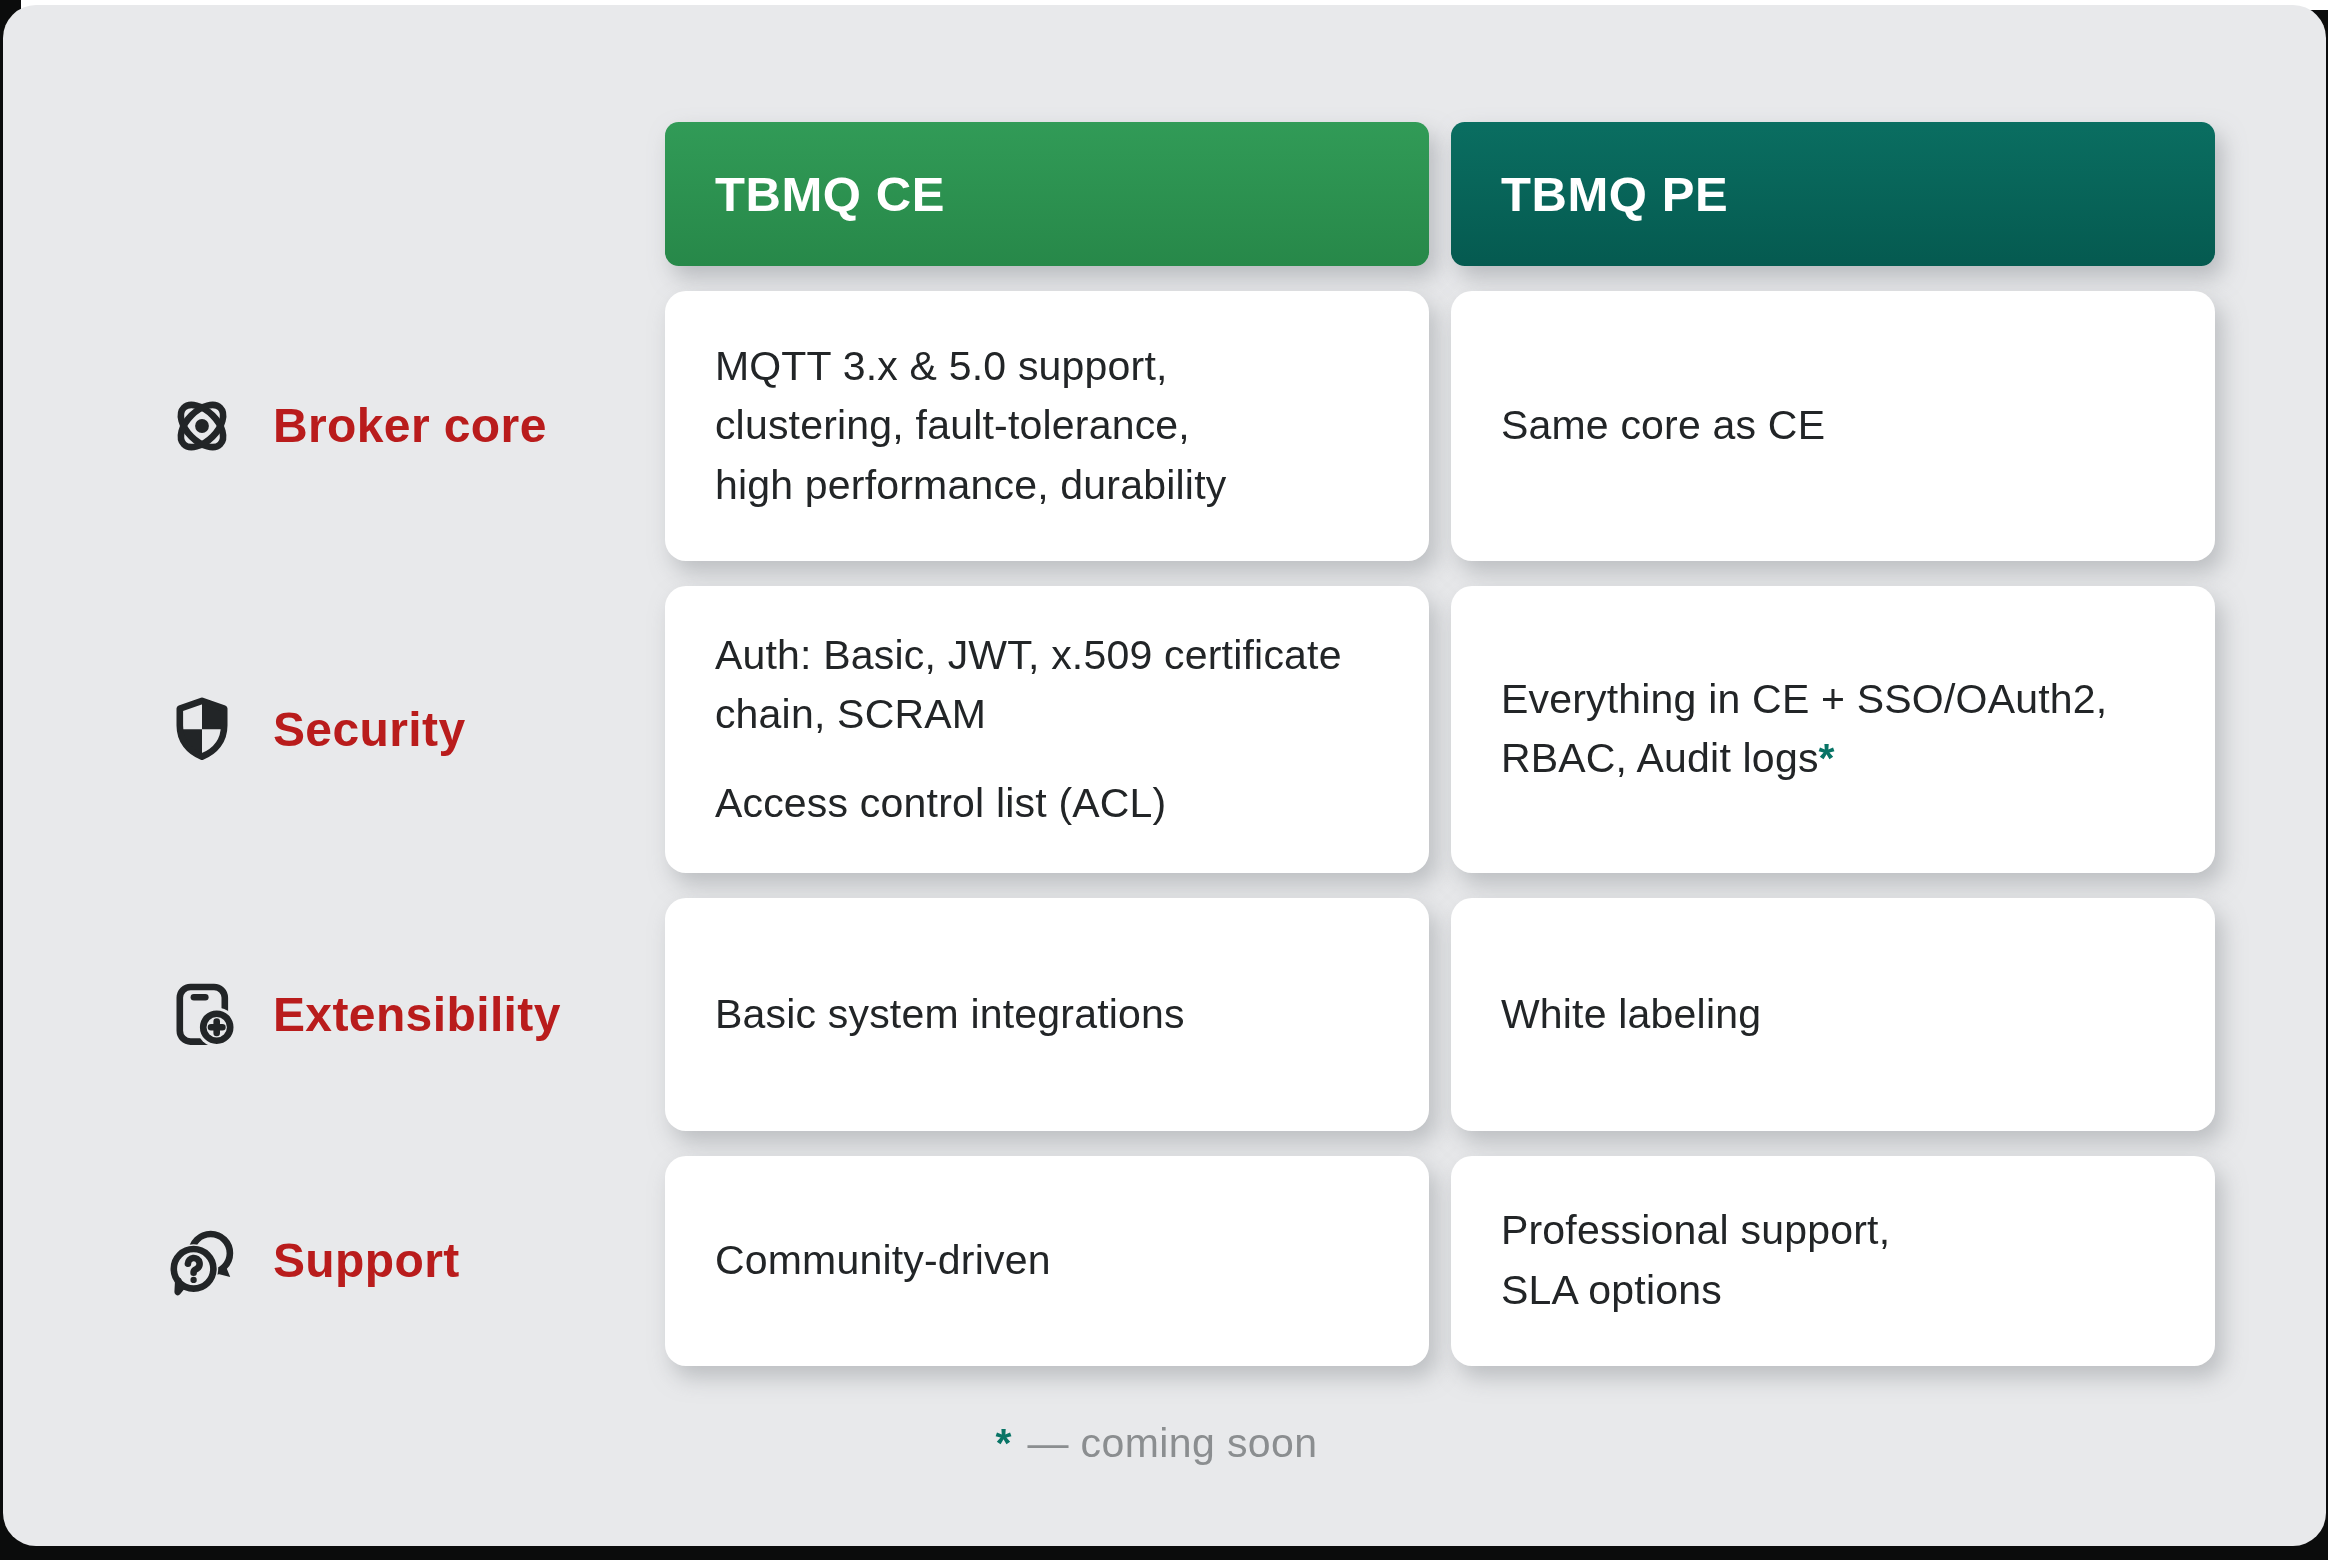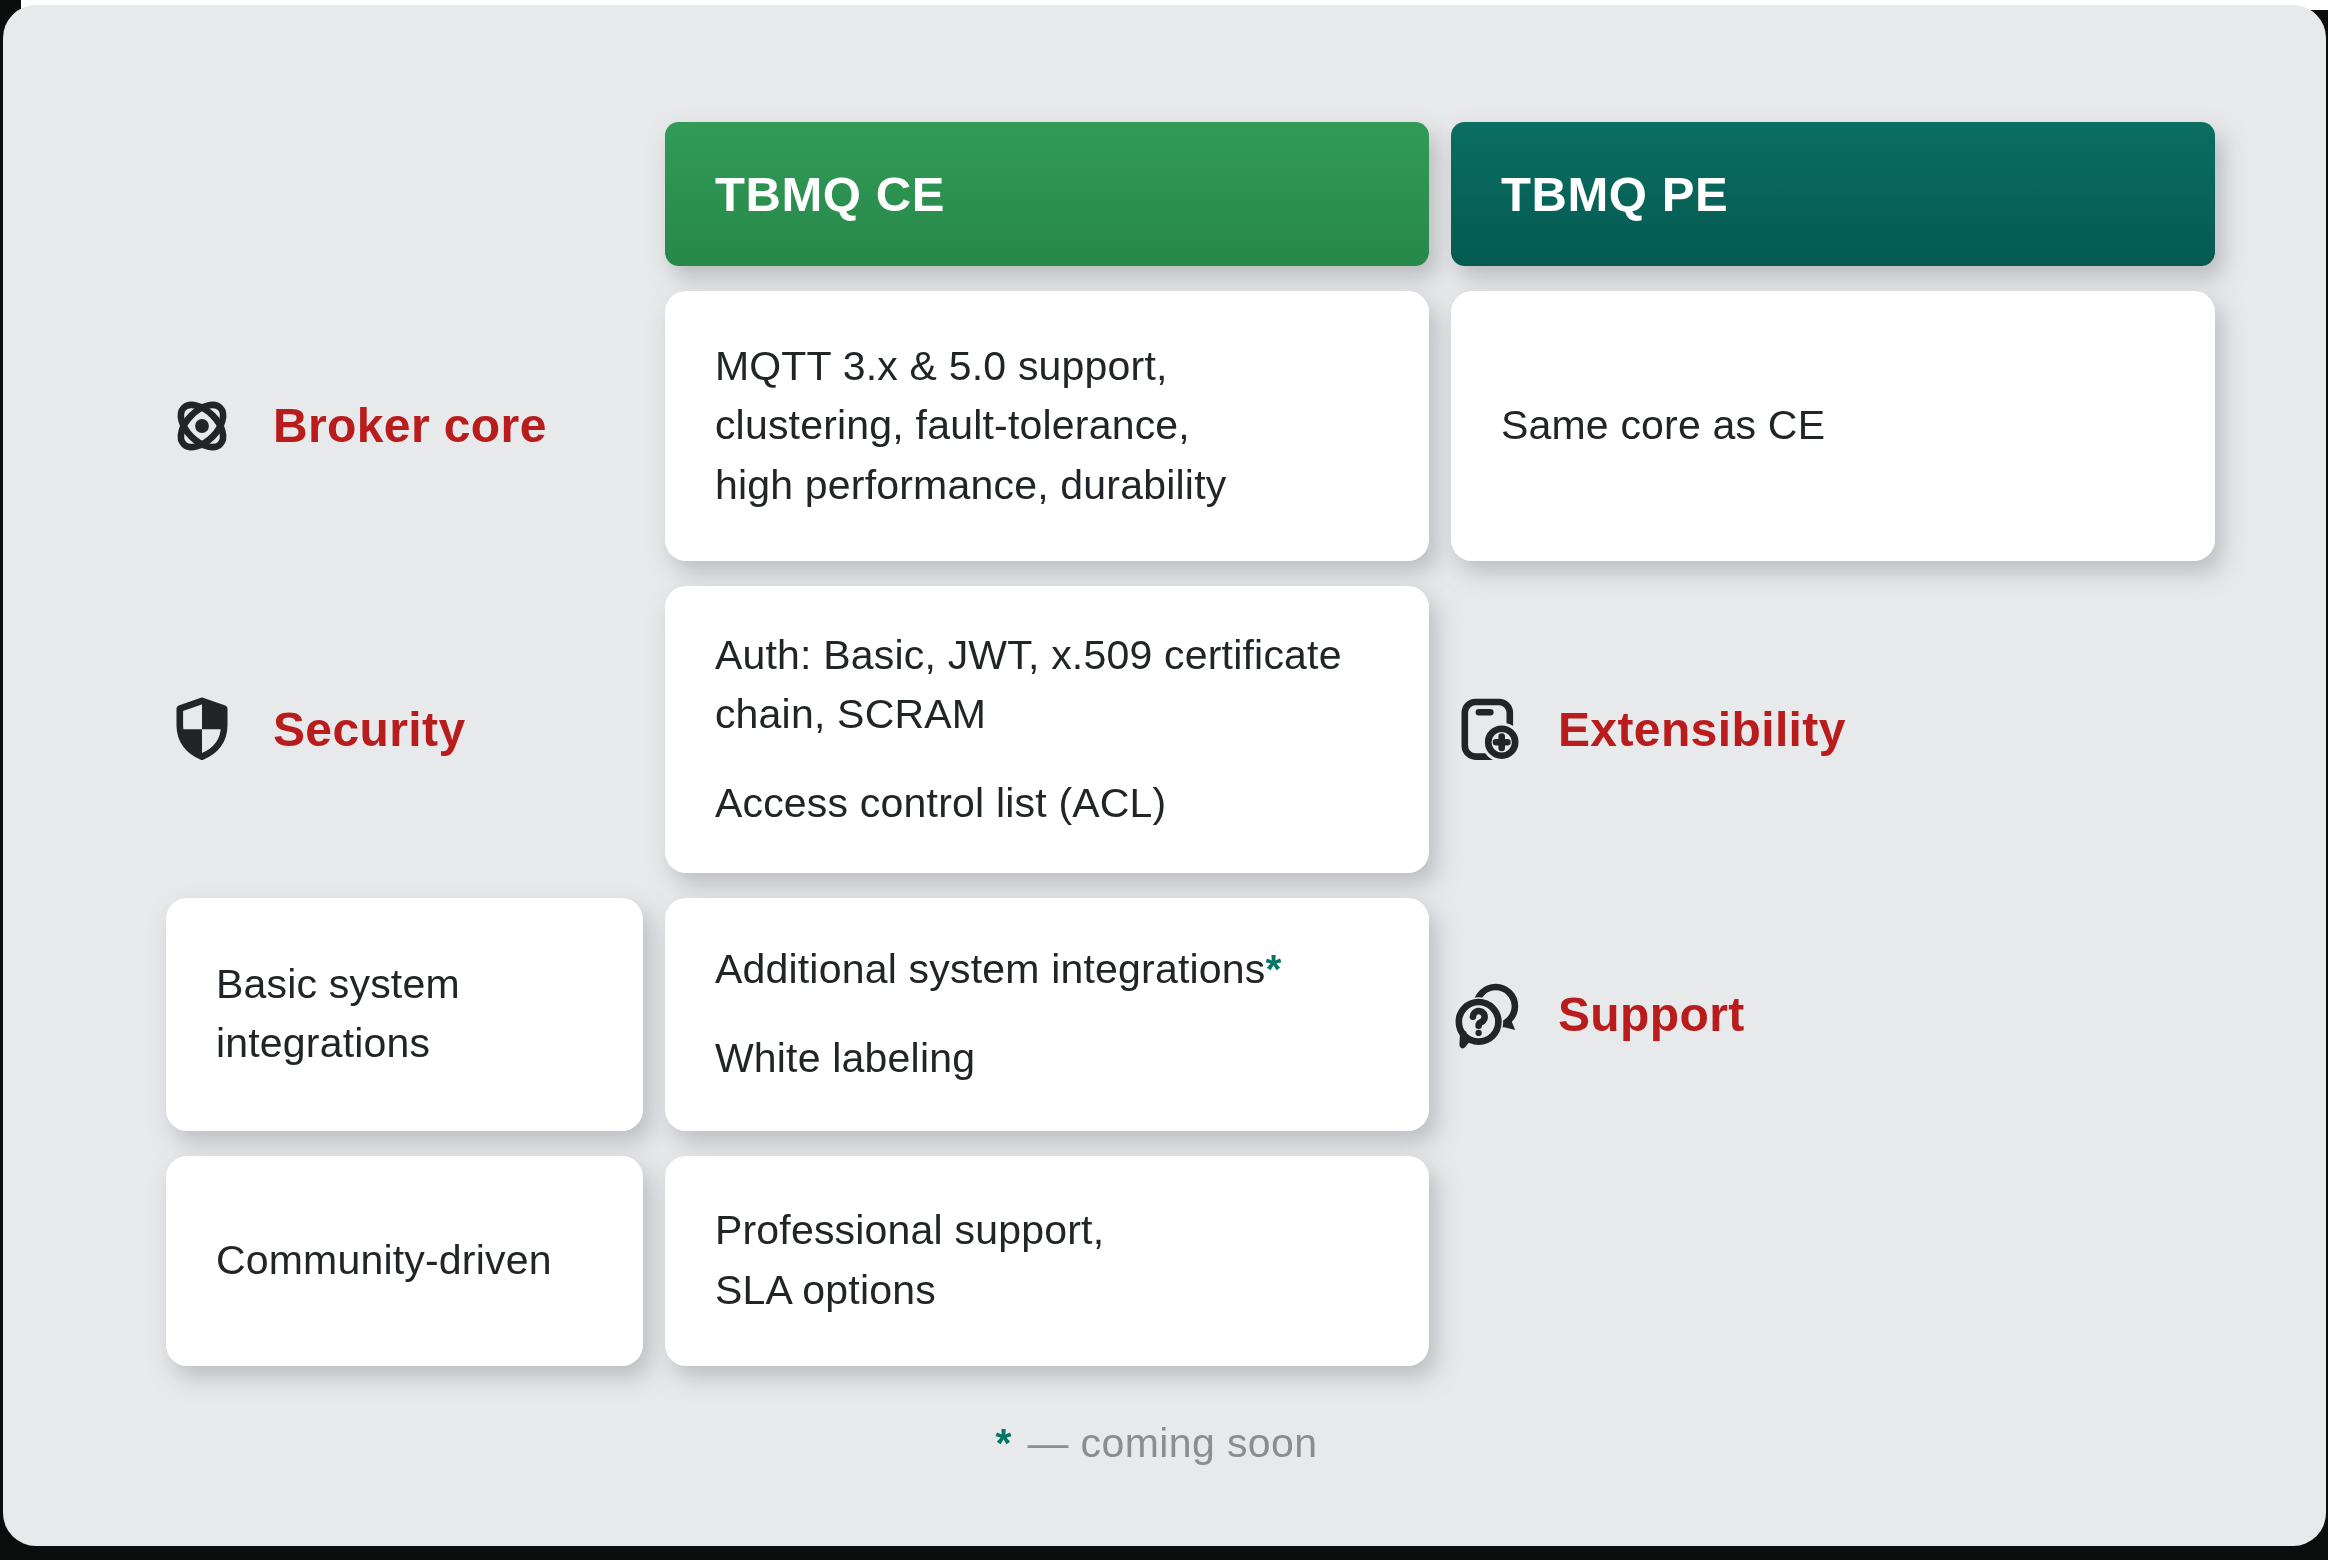--- a/index.html
+++ b/index.html
@@ -155,38 +155,41 @@
             <path class="ico-stroke" d="M12 2.6 L19.4 5.2 V10.8 C19.4 15.9 16.4 19.4 12 21.2 C7.6 19.4 4.6 15.9 4.6 10.8 V5.2 Z"></path>
           </svg>
         </span>
         <span>Security</span>
       </div>
       <div class="card">
         <p>Auth: Basic, JWT, x.509 certificate
 chain, SCRAM</p>
         <p>Access control list (ACL)</p>
       </div>
+      <div class="card">
+        <p><span>Everything in CE + SSO/OAuth2,
+RBAC, Audit logs</span><span class="accent">*</span></p>
+      </div>
 
       <div class="row-label">
         <span class="icon">
           <svg viewBox="0 0 24 24">
             <rect class="ico-stroke" x="4.6" y="3" width="15" height="18.2" rx="3.6"></rect>
             <path class="ico-stroke" d="M9.3 6.4 H13.1"></path>
             <circle class="ico-bg" cx="16.9" cy="16.4" r="6.6"></circle>
             <circle class="ico-stroke" cx="16.9" cy="16.4" r="4.5"></circle>
             <path class="ico-stroke" d="M16.9 14.5 V18.3 M15 16.4 H18.8"></path>
           </svg>
         </span>
         <span>Extensibility</span>
       </div>
       <div class="card">
         <p>Basic system integrations</p>
       </div>
       <div class="card">
-        <p><span>Additional system integrations</span><span class="accent">*</span></p>
         <p>White labeling</p>
       </div>
 
       <div class="row-label">
         <span class="icon">
           <svg viewBox="0 0 24 24">
             <circle class="ico-stroke" cx="14.9" cy="9.4" r="6.4"></circle>
             <path class="ico-fill" d="M19.9 13.7 L21.4 17.3 L17.4 16.3 Q19 15.3 19.9 13.7 Z"></path>
             <circle class="ico-bg" cx="9.2" cy="14.6" r="8.2"></circle>
             <circle class="ico-stroke" cx="9.2" cy="14.6" r="6.6" fill="#e8e9eb"></circle>

